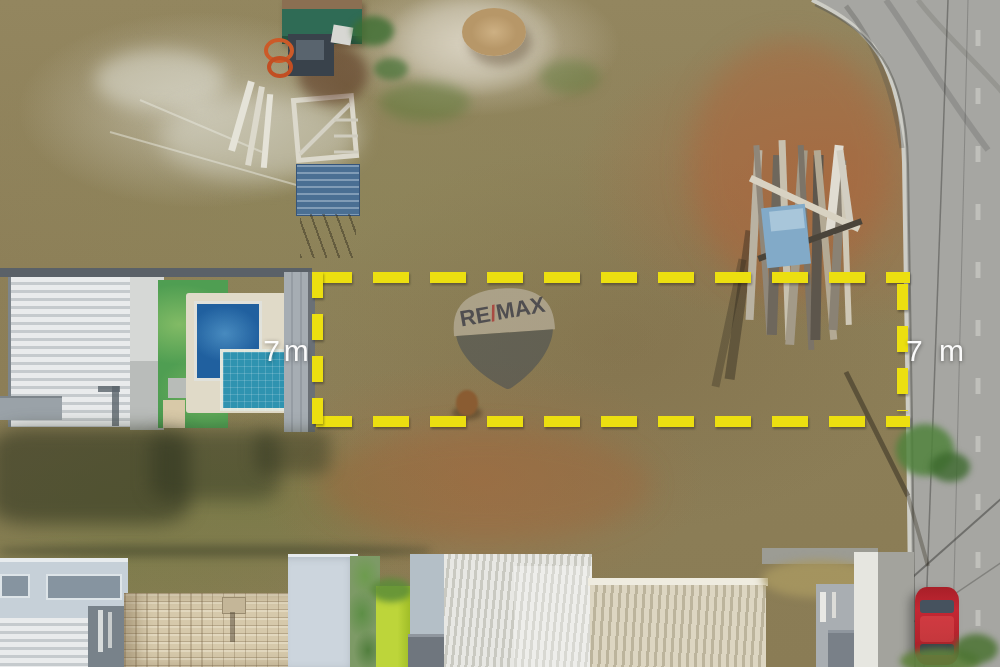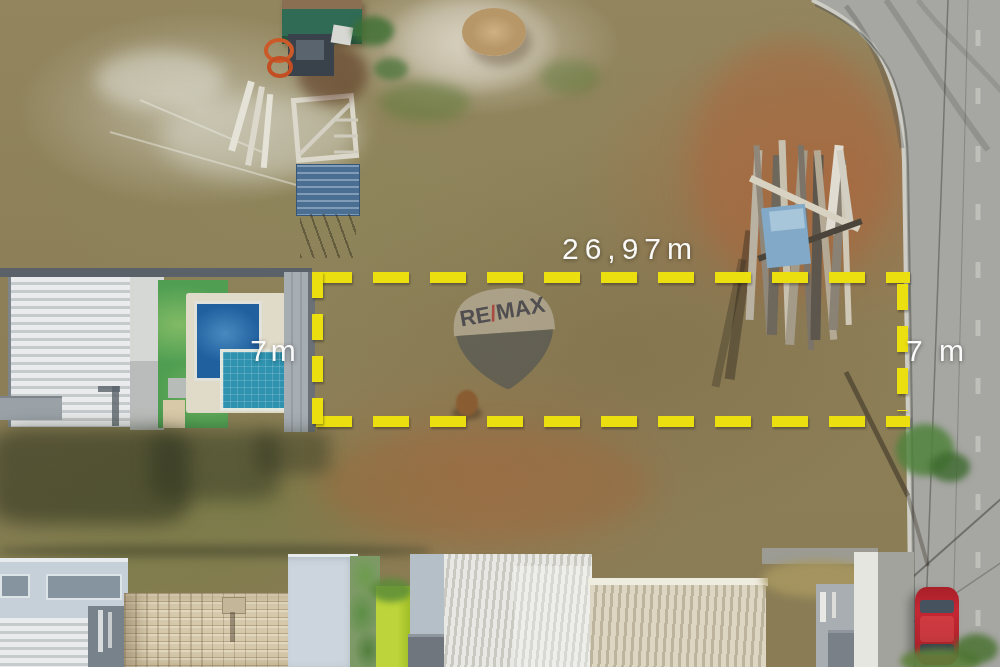--- a/index.html
+++ b/index.html
@@ -176,17 +176,16 @@
       <path d="M10,44 L102,44 C100,63 82,83 60,96 C57,98 55,98 52,96 C30,83 12,63 10,44 Z" fill="rgba(62,72,84,.5)"></path>
       <text x="56" y="31" text-anchor="middle" font-family="Liberation Sans, sans-serif" font-size="21" font-weight="bold" fill="rgba(58,58,66,.8)" transform="rotate(-6 56 31)"><tspan>RE</tspan><tspan fill="rgba(168,60,54,.85)">/</tspan><tspan>MAX</tspan></text>
     </g>
   </svg>
 
   <div class="dash-h" style="left:316px;top:272px;width:594px;"></div>
   <div class="dash-h" style="left:316px;top:416px;width:594px;"></div>
   <div class="dash-v" style="left:312px;top:272px;height:156px;"></div>
   <div class="dash-v" style="left:897px;top:284px;height:127px;"></div>
 
-  <div class="label" style="left:500px;top:232px;width:260px;">26,97m</div>
-  <div class="label" style="left:240px;top:334px;width:70px;letter-spacing:4px;">7m</div>
+  <div class="label" style="left:253px;top:334px;width:70px;letter-spacing:4px;">7m</div>
   <div class="label" style="left:902px;top:334px;width:70px;letter-spacing:4px;">7 m</div>
 
 </div>
 
 </body></html>

